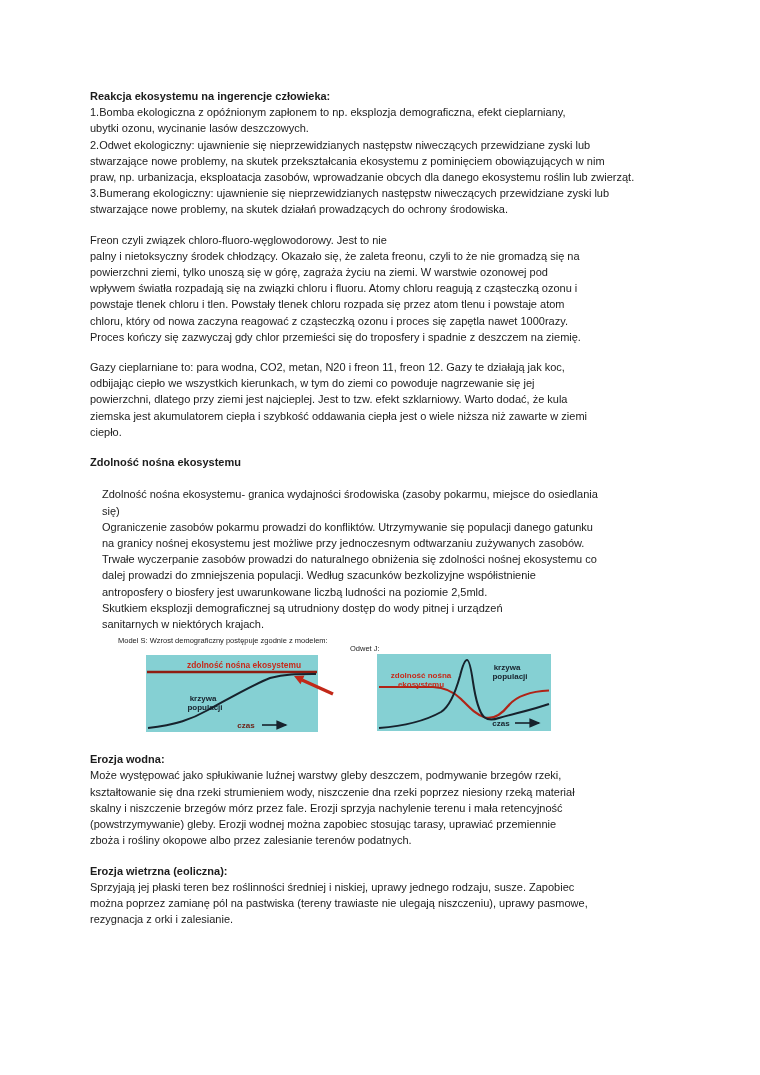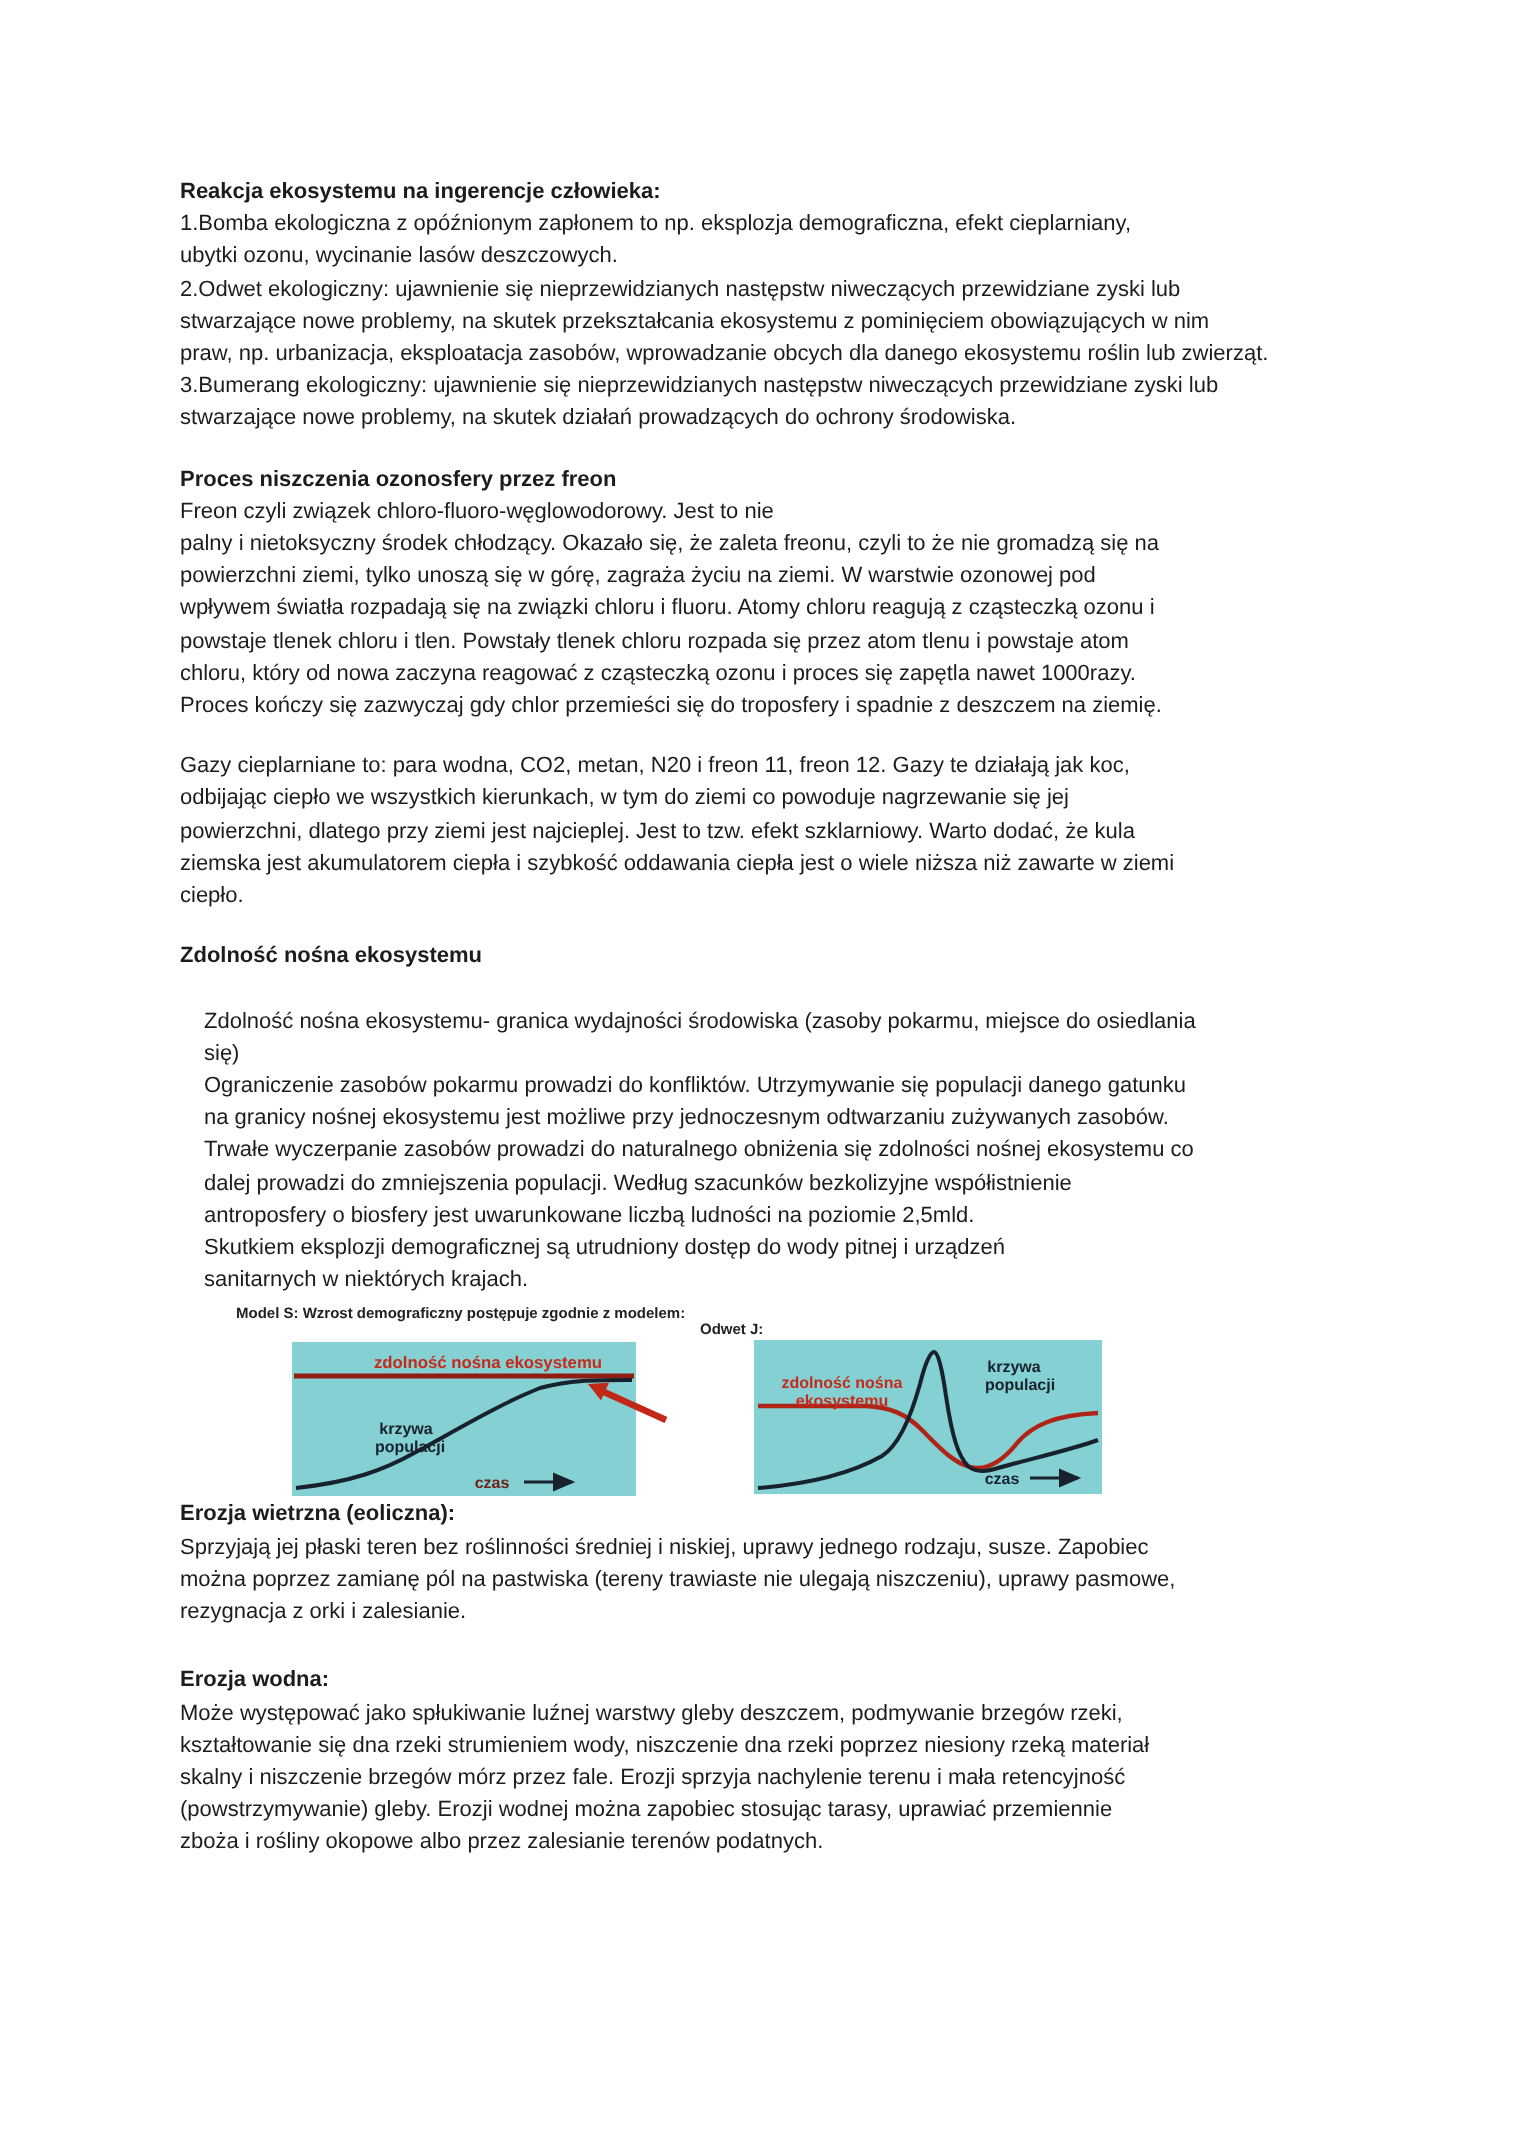--- a/index.html
+++ b/index.html
@@ -8,21 +8,21 @@
     font-family:"Liberation Sans", sans-serif; font-size:11px; line-height:16.2px;
     color:#1c1c1c; overflow:hidden;
   }
   .content { position:absolute; left:90px; top:88px; width:640px; }
   .section { margin:0; }
   .section + .section { margin-top:14px; }
   .heading { font-weight:bold; white-space:pre; }
   .body-lines { white-space:pre; }
   .gap-after-heading .body-lines { margin-top:16.2px;margin-left:12px; }
   .figures { position:relative; height:97px; margin-top:4px; }
-  .figures .caption { position:absolute; font-size:7.5px; font-weight:700; line-height:9px; white-space:pre; color:#222;padding-left:28px; }
+  .figures .caption { position:absolute; font-size:7.5px; font-weight:400; line-height:9px; white-space:pre; color:#222;padding-left:28px; }
   .figures svg { position:absolute; overflow:visible; }
   .section-erozja-wodna { margin-top:18px !important; }
   text { font-family:"Liberation Sans", sans-serif; }
 </style>
 </head>
 <body>
 
 <div class="page">
   <div class="content">
 
@@ -31,21 +31,20 @@
       <div class="body-lines">1.Bomba ekologiczna z opóźnionym zapłonem to np. eksplozja demograficzna, efekt cieplarniany,
 ubytki ozonu, wycinanie lasów deszczowych.
 2.Odwet ekologiczny: ujawnienie się nieprzewidzianych następstw niweczących przewidziane zyski lub
 stwarzające nowe problemy, na skutek przekształcania ekosystemu z pominięciem obowiązujących w nim
 praw, np. urbanizacja, eksploatacja zasobów, wprowadzanie obcych dla danego ekosystemu roślin lub zwierząt.
 3.Bumerang ekologiczny: ujawnienie się nieprzewidzianych następstw niweczących przewidziane zyski lub
 stwarzające nowe problemy, na skutek działań prowadzących do ochrony środowiska.</div>
     </div>
 
     <div class="section">
-      <div class="heading">Proces niszczenia ozonosfery przez freon</div>
       <div class="body-lines">Freon czyli związek chloro-fluoro-węglowodorowy. Jest to nie
 palny i nietoksyczny środek chłodzący. Okazało się, że zaleta freonu, czyli to że nie gromadzą się na
 powierzchni ziemi, tylko unoszą się w górę, zagraża życiu na ziemi. W warstwie ozonowej pod
 wpływem światła rozpadają się na związki chloru i fluoru. Atomy chloru reagują z cząsteczką ozonu i
 powstaje tlenek chloru i tlen. Powstały tlenek chloru rozpada się przez atom tlenu i powstaje atom
 chloru, który od nowa zaczyna reagować z cząsteczką ozonu i proces się zapętla nawet 1000razy.
 Proces kończy się zazwyczaj gdy chlor przemieści się do troposfery i spadnie z deszczem na ziemię.</div>
     </div>
 
     <div class="section">
@@ -104,30 +103,30 @@
         <path d="M2,74 C28,72 48,67 64,58 C72,53 78,40 83,22 C85.5,12 88,6 90,6 C92,6 94,14 96,28 C99,48 102,58 107,63 C111,66.5 116,66 122,64 C140,59 158,55 172,50" fill="none" stroke="#17222c" stroke-width="2"></path>
         <text x="44" y="24" text-anchor="middle" font-size="8" font-weight="bold" fill="#c62a1a">zdolność nośna</text>
         <text x="44" y="33" text-anchor="middle" font-size="8" font-weight="bold" fill="#c62a1a">ekosystemu</text>
         <text x="130" y="16" text-anchor="middle" font-size="8" font-weight="bold" fill="#17222c">krzywa</text>
         <text x="133" y="25" text-anchor="middle" font-size="8" font-weight="bold" fill="#17222c">populacji</text>
         <text x="124" y="72" text-anchor="middle" font-size="8" font-weight="bold" fill="#17222c">czas</text>
         <line x1="138" y1="69" x2="162" y2="69" stroke="#17222c" stroke-width="1.6" marker-end="url(#j-time-arrow)"></line>
       </svg>
     </div>
 
-    <div class="section">
-      <div class="heading">Erozja wietrzna (eoliczna):</div>
-      <div class="body-lines">Sprzyjają jej płaski teren bez roślinności średniej i niskiej, uprawy jednego rodzaju, susze. Zapobiec
-można poprzez zamianę pól na pastwiska (tereny trawiaste nie ulegają niszczeniu), uprawy pasmowe,
-rezygnacja z orki i zalesianie.</div>
-    </div>
-
     <div class="section section-erozja-wodna">
       <div class="heading">Erozja wodna:</div>
       <div class="body-lines">Może występować jako spłukiwanie luźnej warstwy gleby deszczem, podmywanie brzegów rzeki,
 kształtowanie się dna rzeki strumieniem wody, niszczenie dna rzeki poprzez niesiony rzeką materiał
 skalny i niszczenie brzegów mórz przez fale. Erozji sprzyja nachylenie terenu i mała retencyjność
 (powstrzymywanie) gleby. Erozji wodnej można zapobiec stosując tarasy, uprawiać przemiennie
 zboża i rośliny okopowe albo przez zalesianie terenów podatnych.</div>
     </div>
 
+    <div class="section">
+      <div class="heading">Erozja wietrzna (eoliczna):</div>
+      <div class="body-lines">Sprzyjają jej płaski teren bez roślinności średniej i niskiej, uprawy jednego rodzaju, susze. Zapobiec
+można poprzez zamianę pól na pastwiska (tereny trawiaste nie ulegają niszczeniu), uprawy pasmowe,
+rezygnacja z orki i zalesianie.</div>
+    </div>
+
   </div>
 </div>
 
 </body></html>

